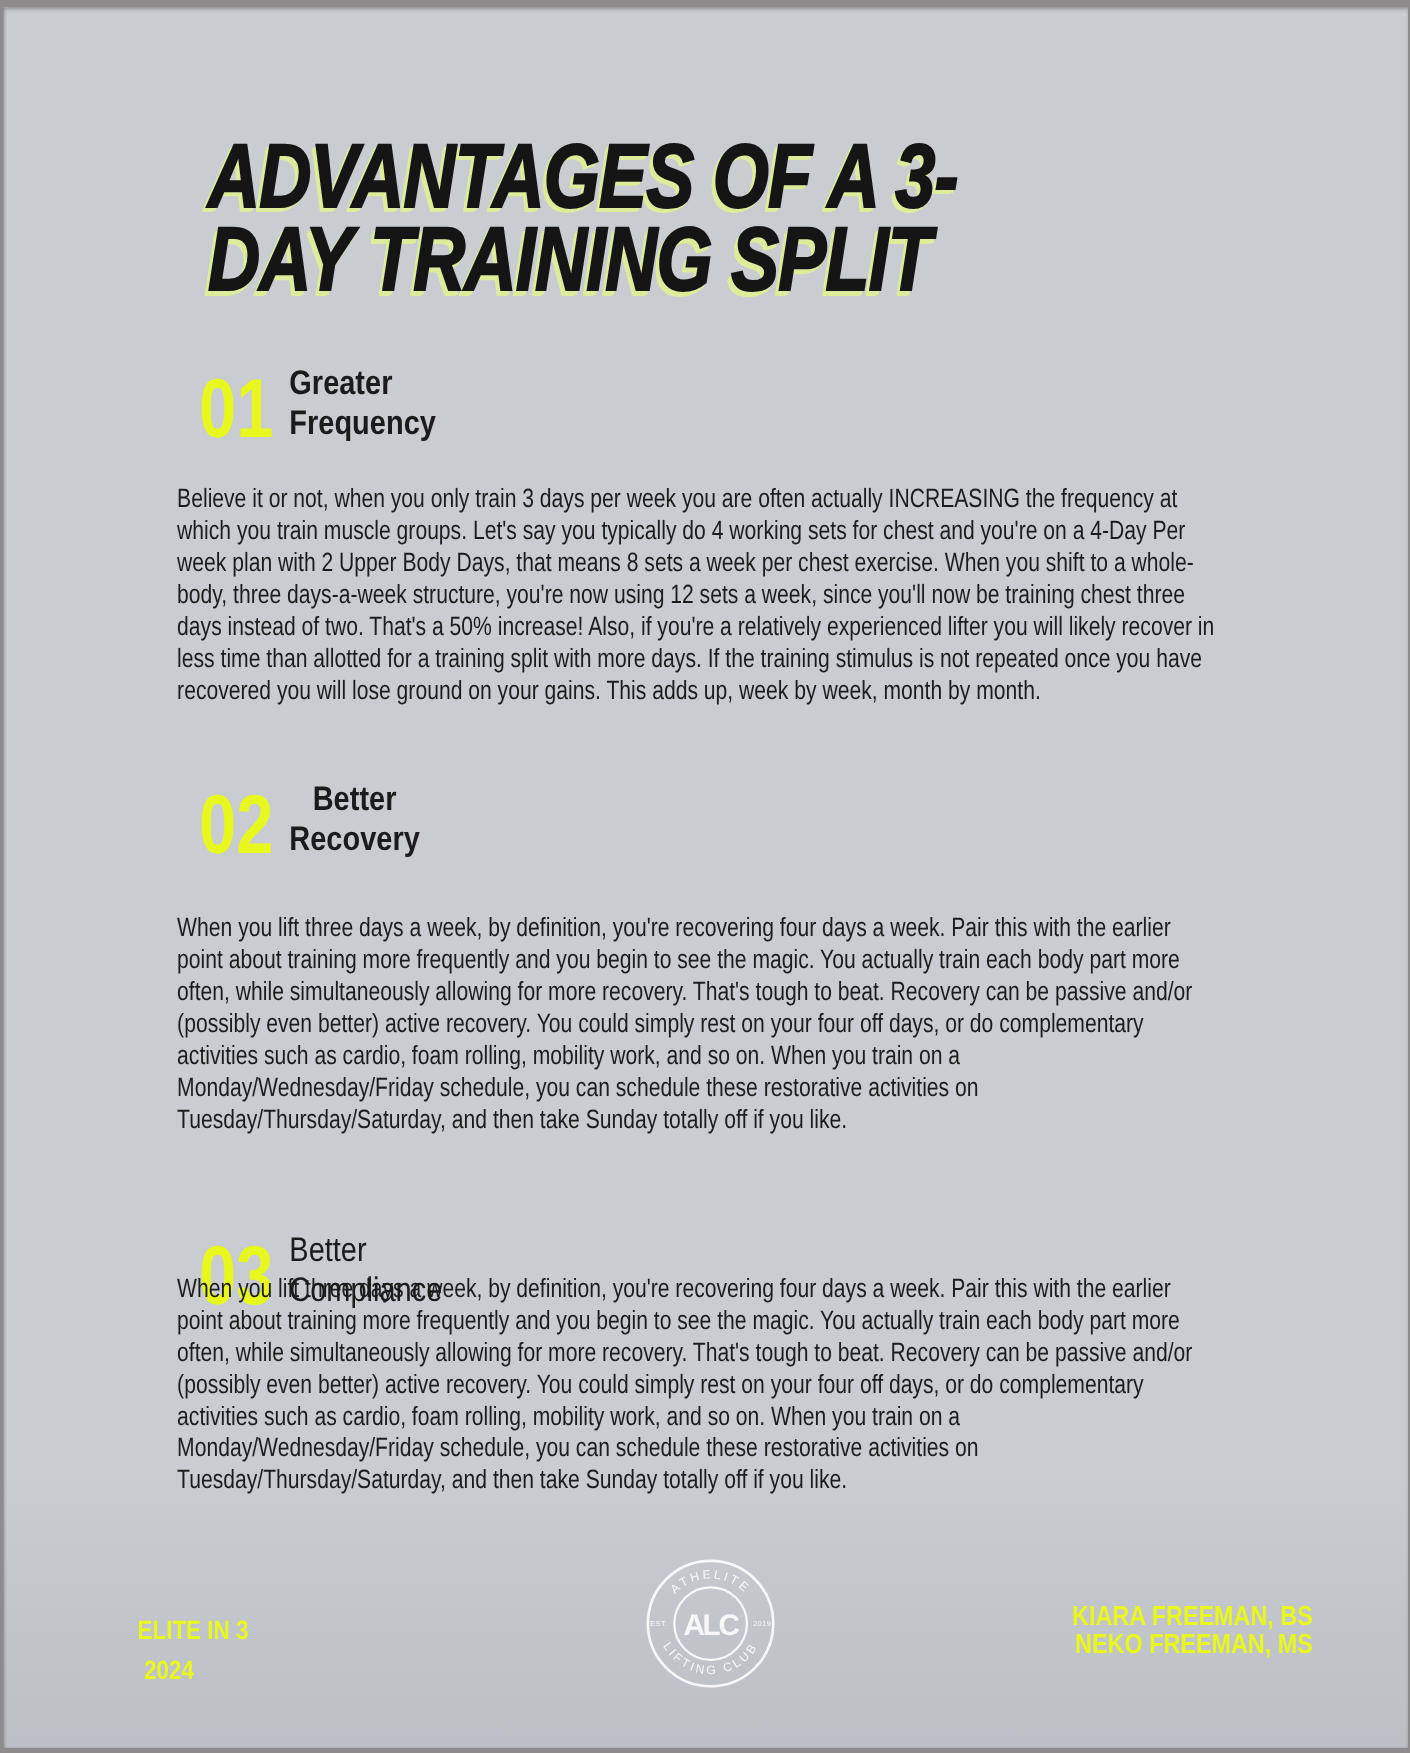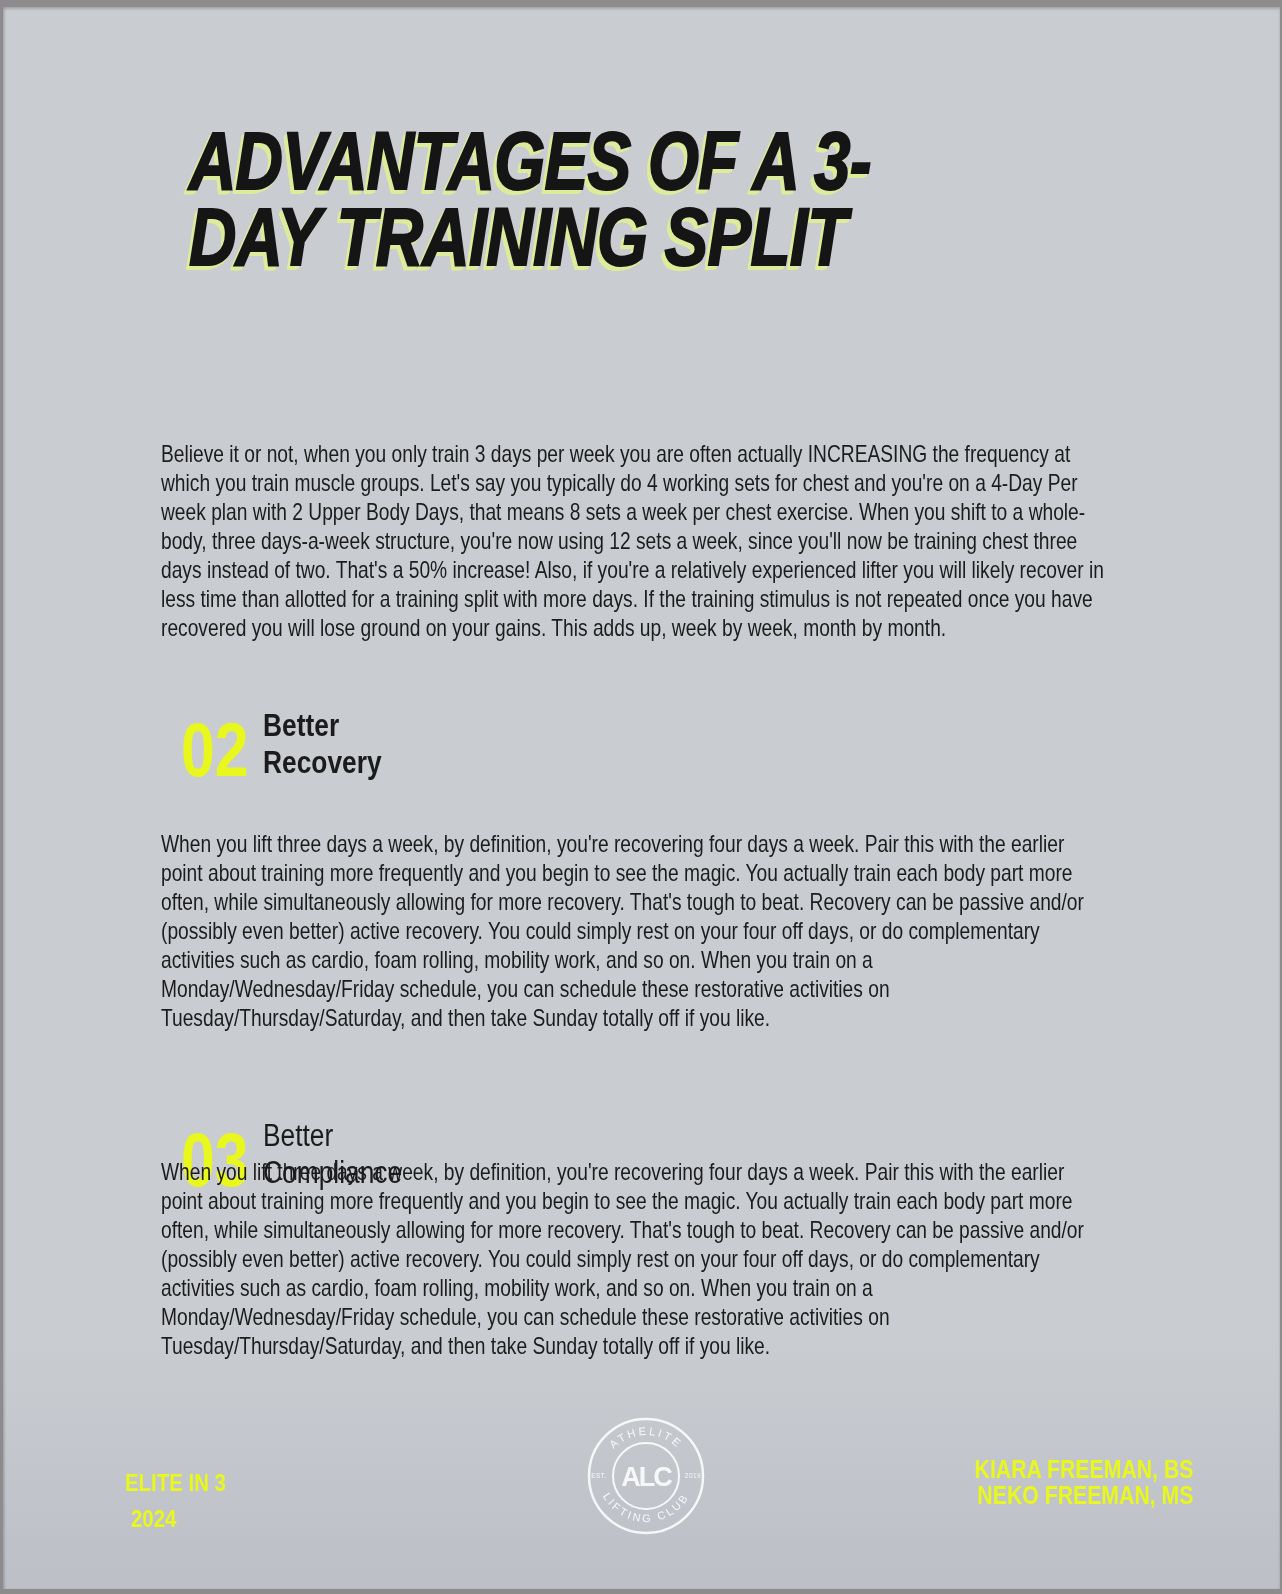--- a/index.html
+++ b/index.html
@@ -40,21 +40,21 @@
   }
   .sec .heads{
     position:absolute; left:82px; top:0; margin:0;
     font-size:31px; line-height:37px; font-weight:700;
     color:#1b1b1b; white-space:nowrap;
   }
   .sec .heads span{display:block;}
   .sec.light .heads{font-weight:400;}
 
   #sec1{top:322px;}
-  #sec2{top:700px;}
+  #sec2{top:700px;text-align:center;}
   #sec3{top:1062px;margin-top:48px;}
 
   .body-text{
     position:absolute; left:158px; margin:0;
     width:1185px; 
     font-size:24px; line-height:29px; font-weight:400;
     color:#1c1c1c;
   }
   #p1{top:432px;}
   #p2{top:822px;}
@@ -82,20 +82,27 @@
 </head>
 <body>
 
 <div class="page">
 
   <h1 class="title cond">
     <span>ADVANTAGES OF A 3-</span>
     <span>DAY TRAINING SPLIT</span>
   </h1>
 
+  <section class="sec" id="sec1">
+    <div class="num cond">01</div>
+    <h2 class="heads cond85">
+      <span>Greater</span>
+      <span>Frequency</span>
+    </h2>
+  </section>
   <p class="body-text cond" id="p1">Believe it or not, when you only train 3 days per week you are often actually INCREASING the frequency at which you train muscle groups. Let's say you typically do 4 working sets for chest and you're on a 4-Day Per week plan with 2 Upper Body Days, that means 8 sets a week per chest exercise. When you shift to a whole-body, three days-a-week structure, you're now using 12 sets a week, since you'll now be training chest three days instead of two. That's a 50% increase! Also, if you're a relatively experienced lifter you will likely recover in less time than allotted for a training split with more days. If the training stimulus is not repeated once you have recovered you will lose ground on your gains. This adds up, week by week, month by month.</p>
 
   <section class="sec" id="sec2">
     <div class="num cond">02</div>
     <h2 class="heads cond85">
       <span>Better</span>
       <span>Recovery</span>
     </h2>
   </section>
   <p class="body-text cond" id="p2">When you lift three days a week, by definition, you're recovering four days a week. Pair this with the earlier point about training more frequently and you begin to see the magic. You actually train each body part more often, while simultaneously allowing for more recovery. That's tough to beat. Recovery can be passive and/or (possibly even better) active recovery. You could simply rest on your four off days, or do complementary activities such as cardio, foam rolling, mobility work, and so on. When you train on a Monday/Wednesday/Friday schedule, you can schedule these restorative activities on Tuesday/Thursday/Saturday, and then take Sunday totally off if you like.</p>

